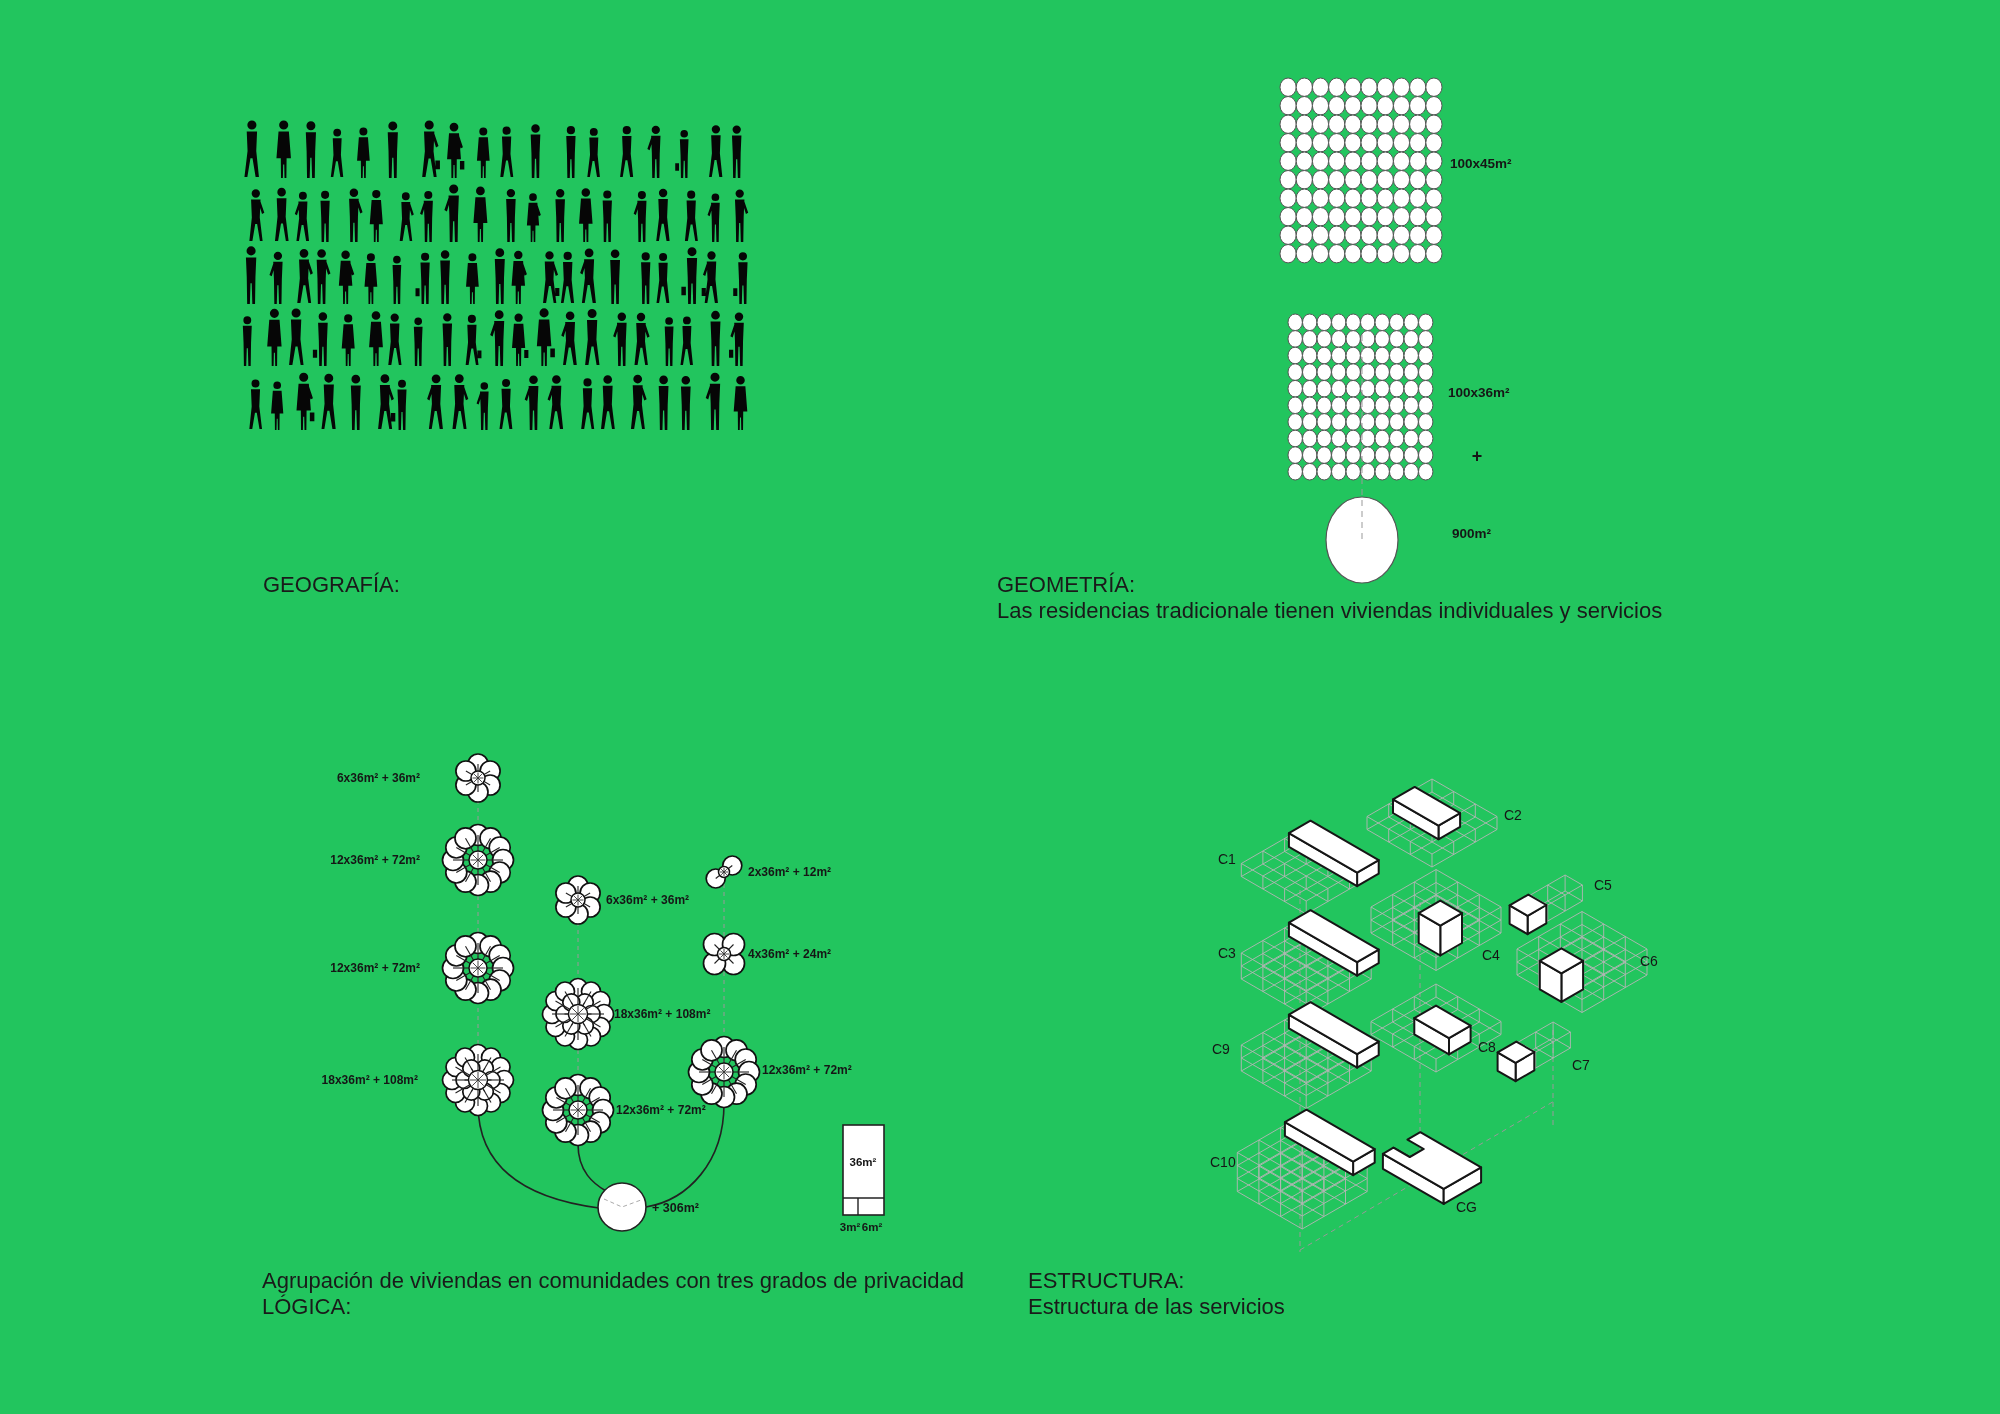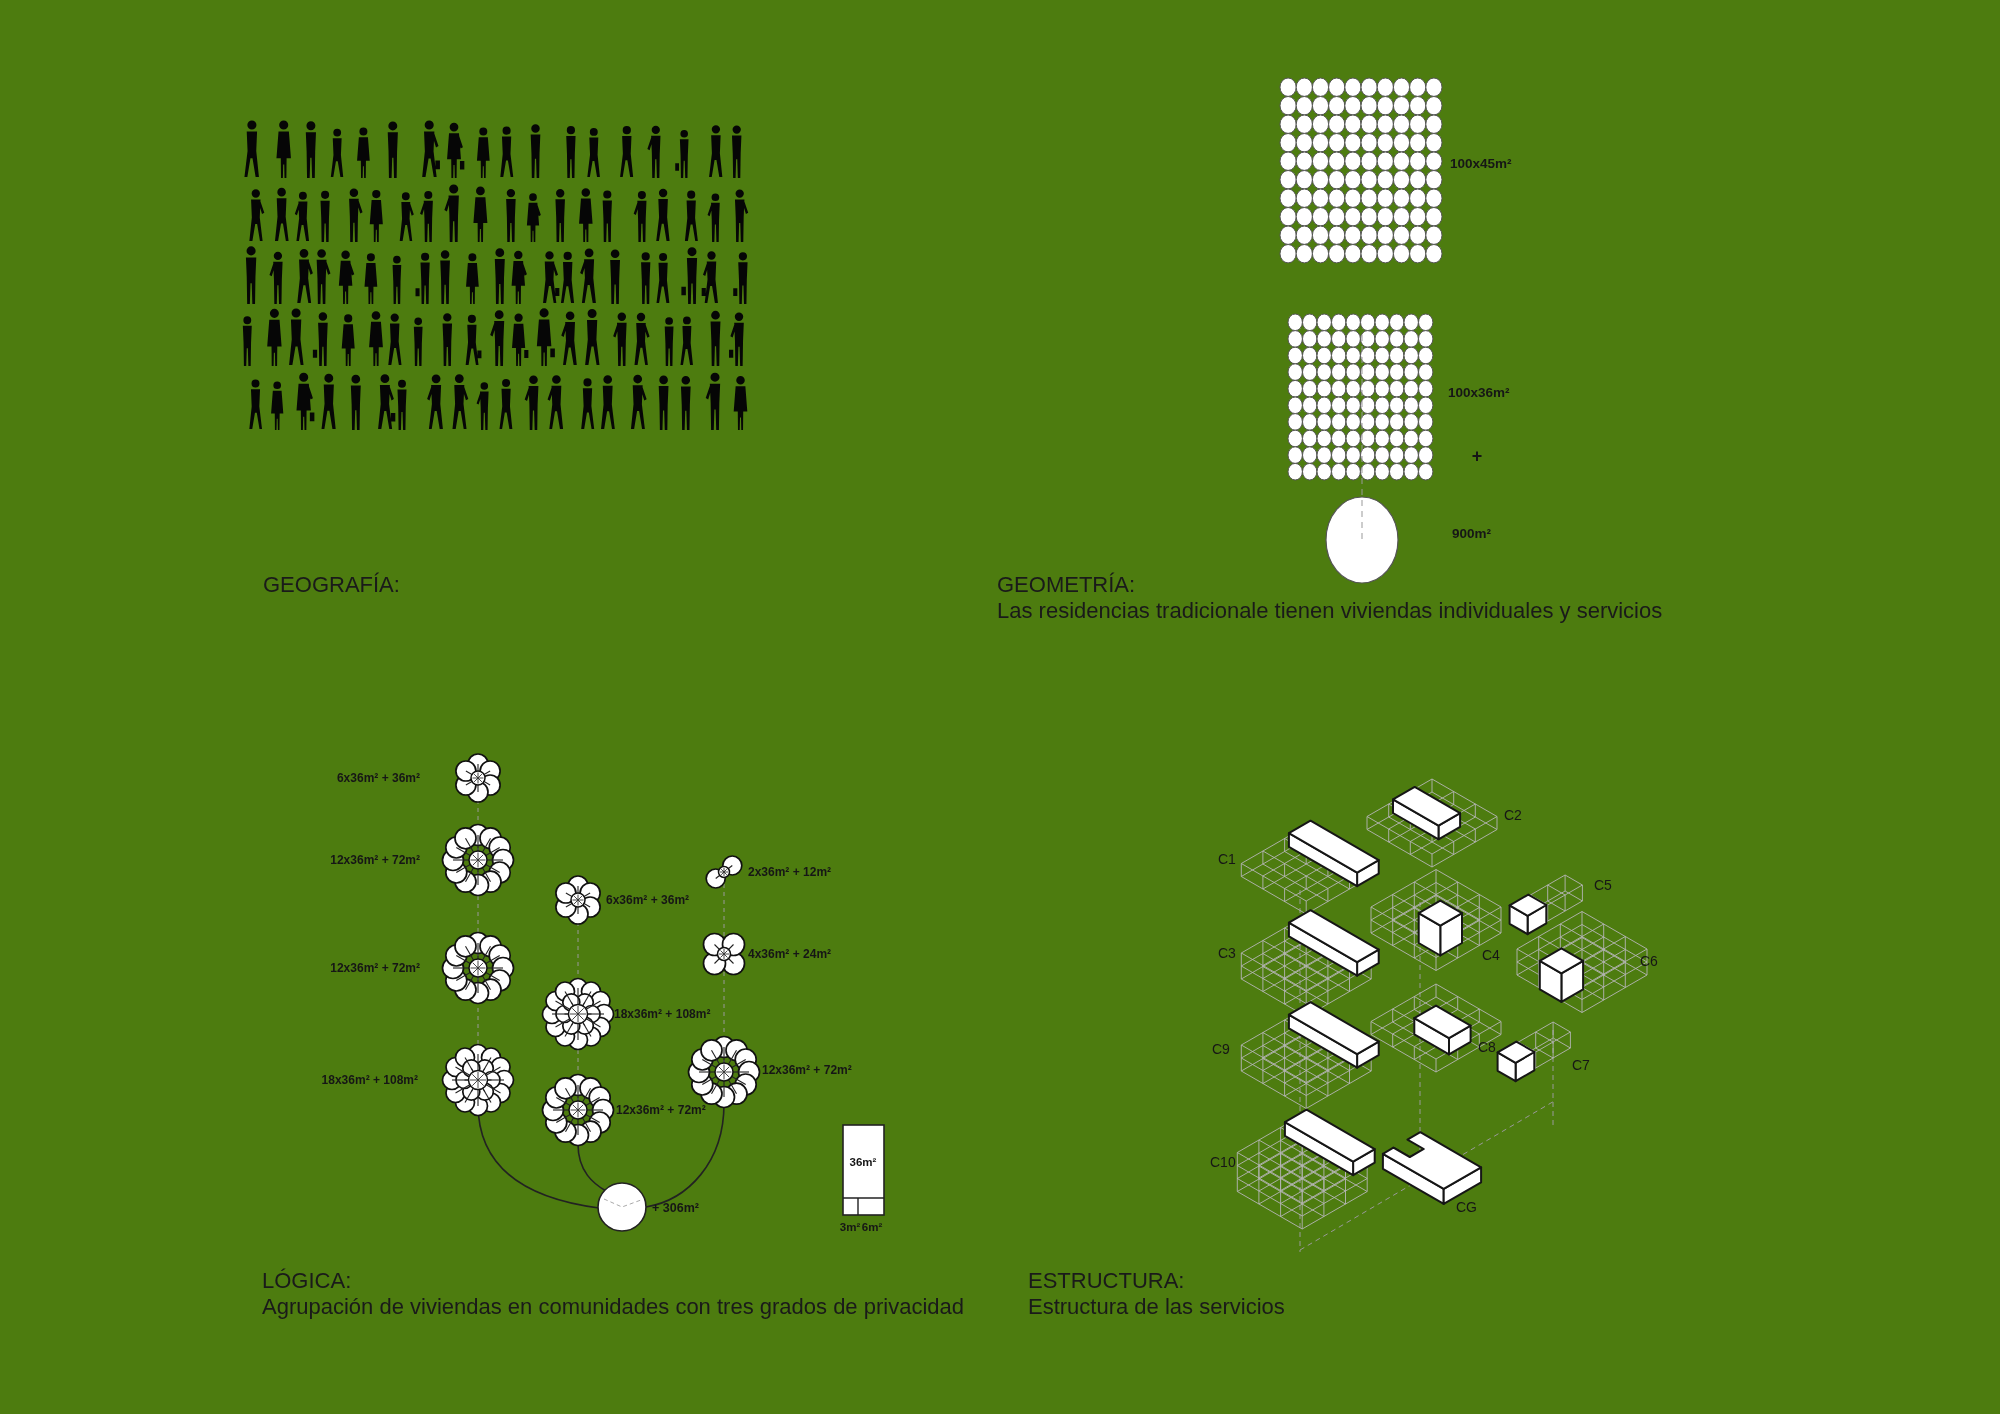--- a/index.html
+++ b/index.html
@@ -1,16 +1,16 @@
 <!DOCTYPE html>
 <html><head>
 <meta charset="utf-8">
 <style>
   html,body{margin:0;padding:0;background:#fff;}
-  .canvas{position:relative;width:2000px;height:1414px;background:#4d7c0f;overflow:hidden;
+  .canvas{position:relative;width:2000px;height:1414px;background:#22c55e;overflow:hidden;
           font-family:"Liberation Sans",sans-serif;}
   #art{position:absolute;left:0;top:0;}
   .cap{position:absolute;font-size:22px;line-height:26px;color:#1a1a1a;}
   .cap div{white-space:nowrap;}
 </style>
 </head>
 <body>
 
 <div class="canvas">
   <svg id="art" width="2000" height="1414">
@@ -1094,21 +1094,21 @@
   <div class="cap" style="left:263px;top:572px">
     <div>GEOGRAFÍA:</div>
   </div>
 
   <div class="cap" style="left:997px;top:572px">
     <div>GEOMETRÍA:</div>
     <div>Las residencias tradicionale tienen viviendas individuales y servicios</div>
   </div>
 
   <div class="cap" style="left:262px;top:1268px">
+    <div>Agrupación de viviendas en comunidades con tres grados de privacidad</div>
     <div>LÓGICA:</div>
-    <div>Agrupación de viviendas en comunidades con tres grados de privacidad</div>
   </div>
 
   <div class="cap" style="left:1028px;top:1268px">
     <div>ESTRUCTURA:</div>
     <div>Estructura de las servicios</div>
   </div>
 </div>
 
 </body></html>

